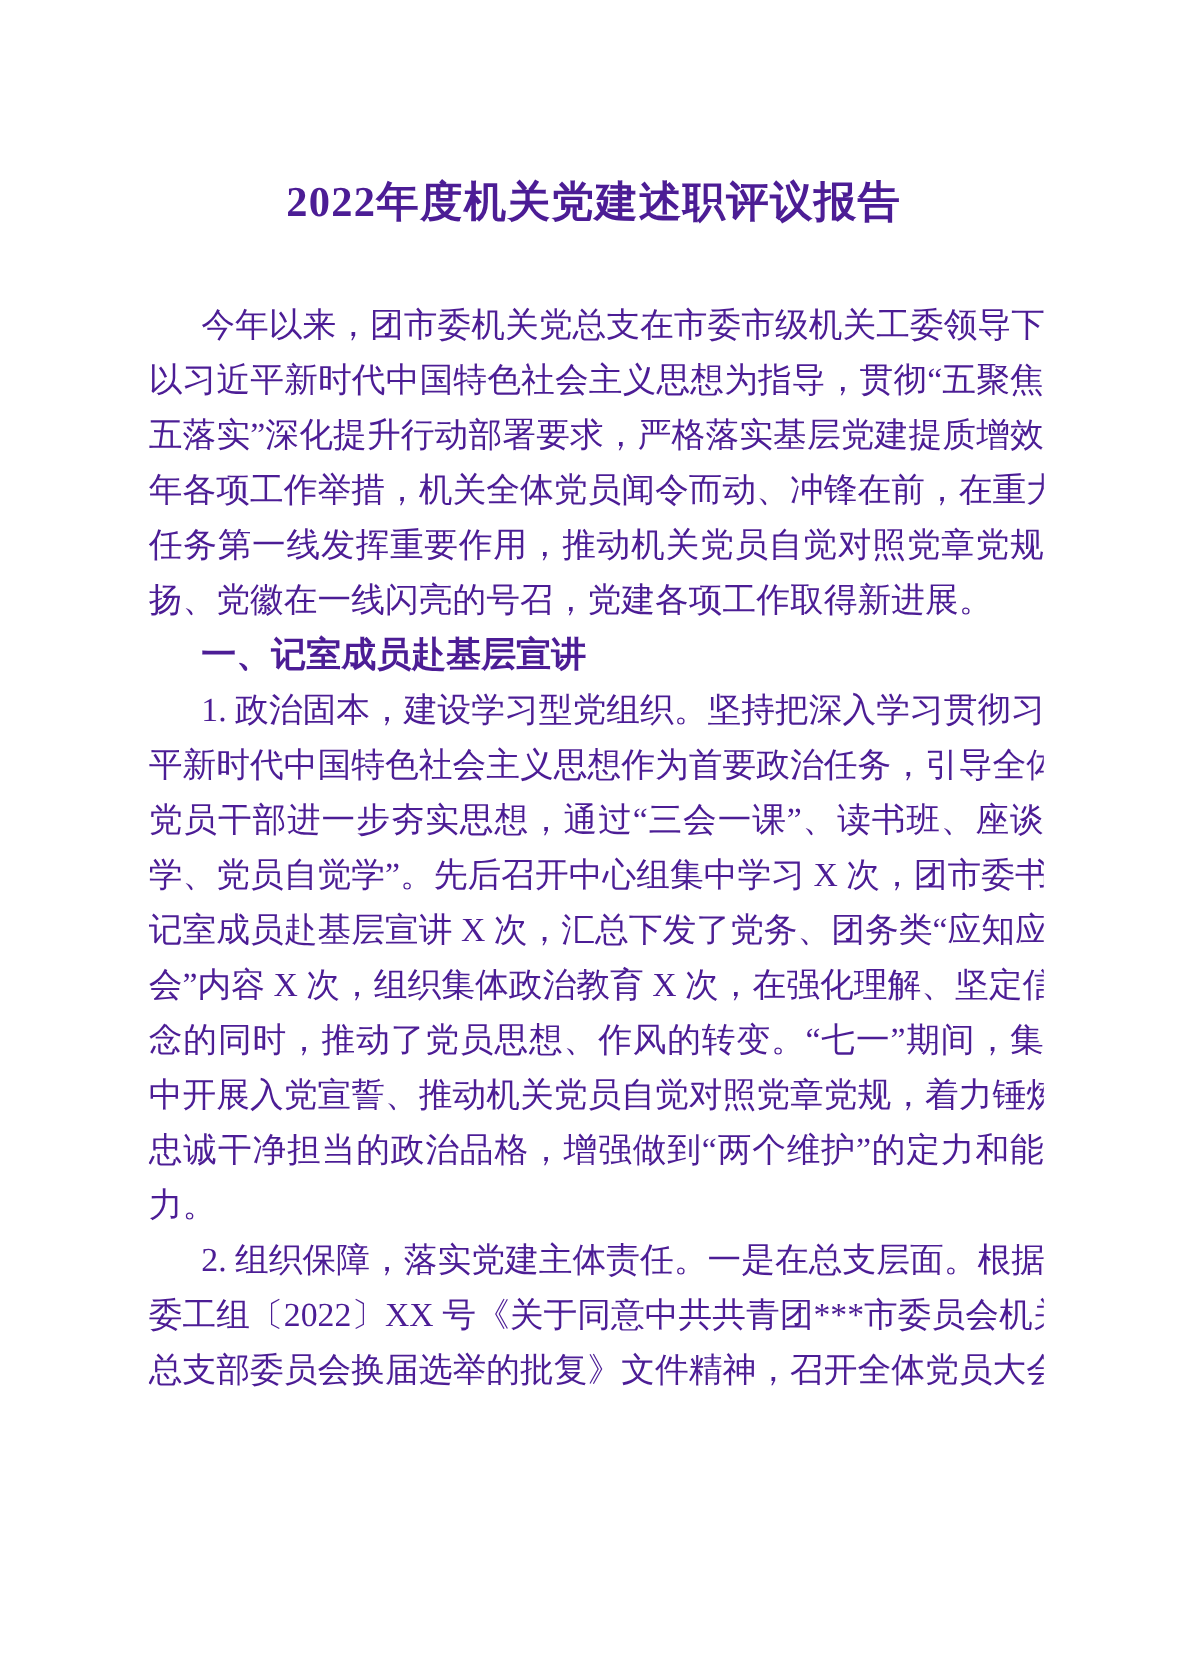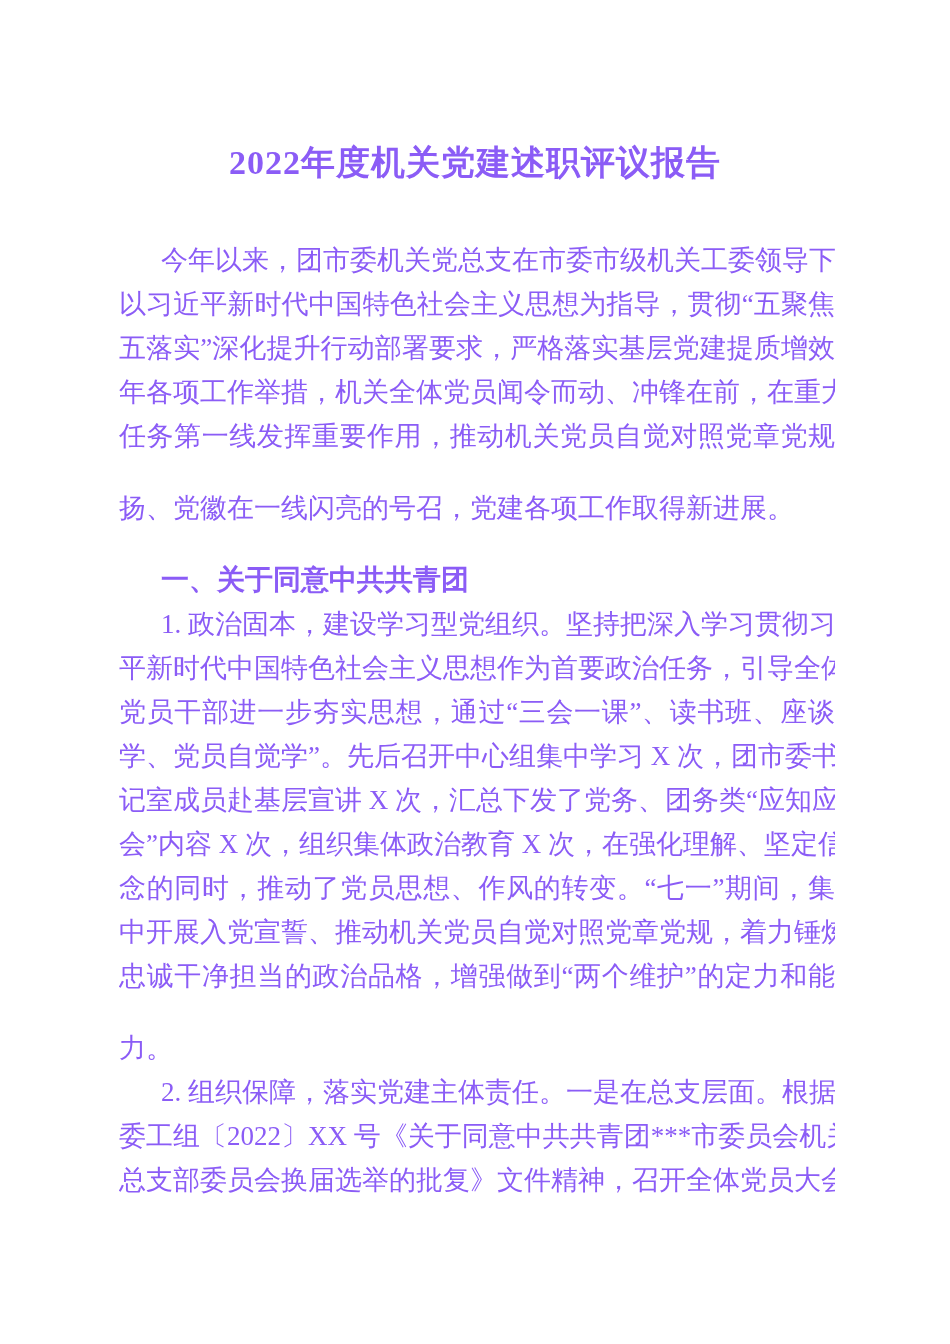--- a/index.html
+++ b/index.html
@@ -5,21 +5,21 @@
   html, body {
     margin: 0;
     padding: 0;
     background: #ffffff;
   }
   .page {
     position: relative;
     width: 950px;
     height: 1344px;
     background: #ffffff;
-    color: #8b5cf6;
+    color: #4c1d95;
     overflow: hidden;
     font-family: "Liberation Serif", "DejaVu Serif", serif;
   }
   .doc-title {
     position: absolute;
     top: 136px;
     left: 0;
     width: 100%;
     margin: 0;
     text-align: center;
@@ -45,21 +45,20 @@
     font-size: 27px;
     letter-spacing: 0;
     text-align: justify;
     text-align-last: justify;
     overflow: hidden;
     white-space: nowrap;
   }
   .line.no-fill {
     text-align: left;
     text-align-last: left;
-    margin-top: 28px;
   }
   .line.indent {
     text-indent: 42px;
   }
   .para.heading .line {
     font-family: "Liberation Sans", "DejaVu Sans", sans-serif;
     font-weight: bold;
     font-size: 28px;
     text-align: left;
     text-align-last: left;
@@ -73,21 +72,21 @@
   <div class="content">
       <div class="para body">
         <div class="line indent">今年以来，团市委机关党总支在市委市级机关工委领导下，</div>
         <div class="line">以习近平新时代中国特色社会主义思想为指导，贯彻“五聚焦</div>
         <div class="line">五落实”深化提升行动部署要求，严格落实基层党建提质增效</div>
         <div class="line">年各项工作举措，机关全体党员闻令而动、冲锋在前，在重大</div>
         <div class="line">任务第一线发挥重要作用，推动机关党员自觉对照党章党规</div>
         <div class="line no-fill">扬、党徽在一线闪亮的号召，党建各项工作取得新进展。</div>
       </div>
       <div class="para heading">
-        <div class="line indent no-fill">一、关于同意中共共青团</div>
+        <div class="line indent no-fill">一、记室成员赴基层宣讲</div>
       </div>
       <div class="para body">
         <div class="line indent">1. 政治固本，建设学习型党组织。坚持把深入学习贯彻习近</div>
         <div class="line">平新时代中国特色社会主义思想作为首要政治任务，引导全体</div>
         <div class="line">党员干部进一步夯实思想，通过“三会一课”、读书班、座谈</div>
         <div class="line">学、党员自觉学”。先后召开中心组集中学习 X 次，团市委书</div>
         <div class="line">记室成员赴基层宣讲 X 次，汇总下发了党务、团务类“应知应</div>
         <div class="line">会”内容 X 次，组织集体政治教育 X 次，在强化理解、坚定信</div>
         <div class="line">念的同时，推动了党员思想、作风的转变。“七一”期间，集</div>
         <div class="line">中开展入党宣誓、推动机关党员自觉对照党章党规，着力锤炼</div>

